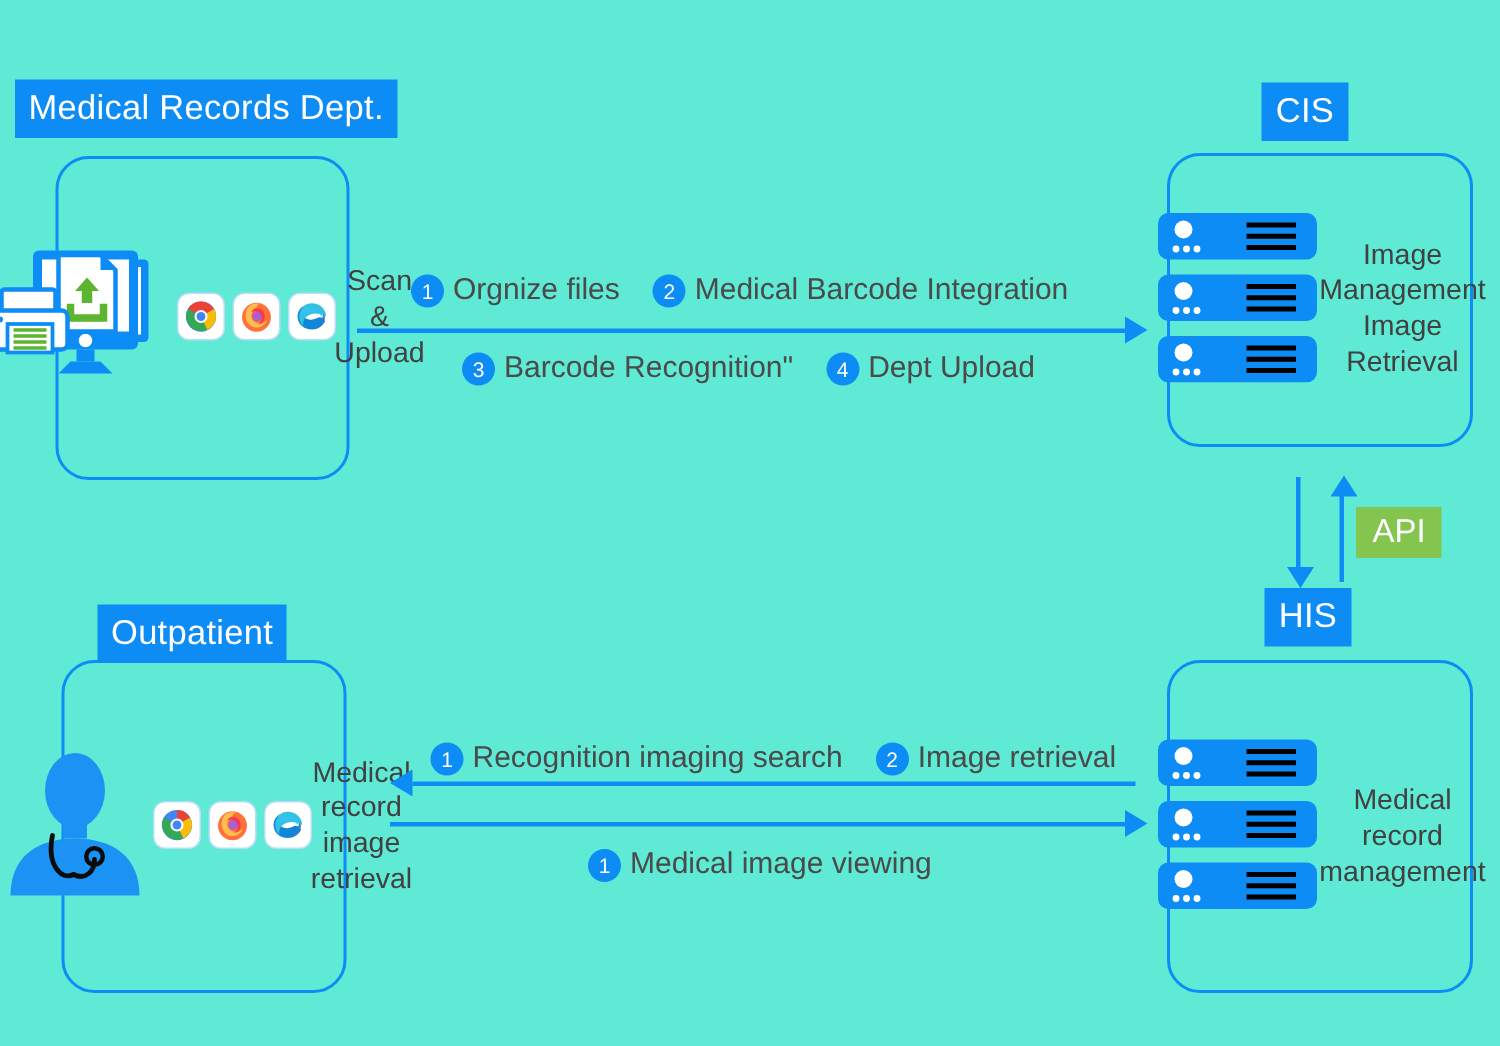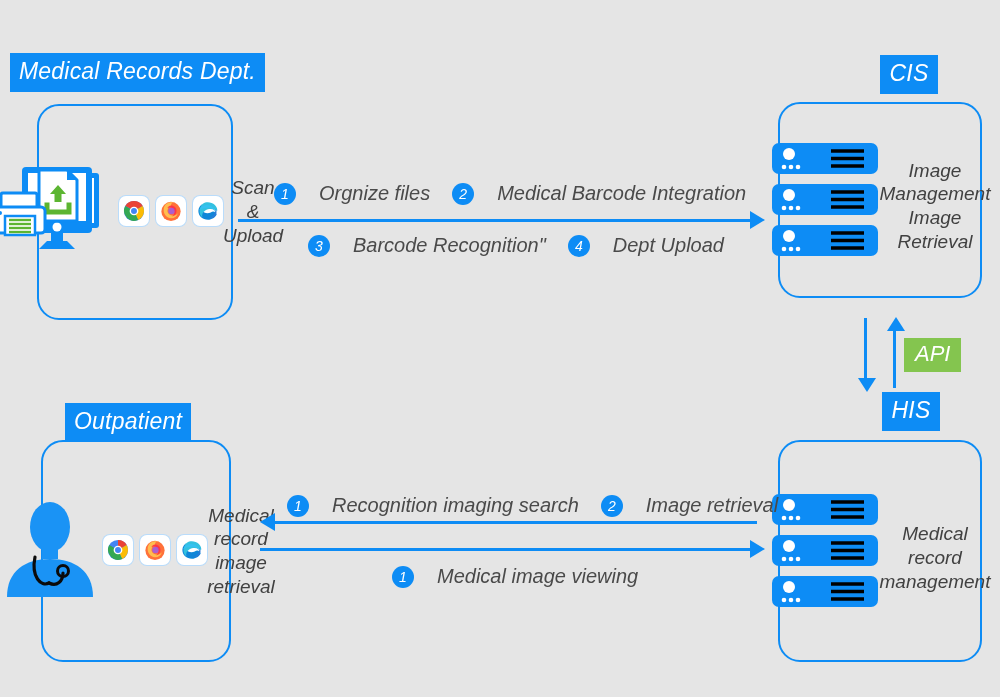--- a/index.html
+++ b/index.html
@@ -7,39 +7,37 @@
     padding: 0;
     background: #000000;
   }
   body {
     font-family: "Liberation Sans", sans-serif;
   }
   #stage {
     position: relative;
     width: 1000px;
     height: 697px;
-    background: #e5e5e5;
+    background: #5eead4;
     overflow: hidden;
-    font-style: italic;
   }
 
   
   .tag {
     position: absolute;
     background: #0d8cf5;
     color: #ffffff;
     font-size: 23px;
     line-height: 1;
     padding: 7px 9px 9px 9px;
     white-space: nowrap;
     letter-spacing: 0.2px;
   }
   .tag.center {
     text-align: center;
-    margin-left: 39px;
   }
 
   
   .node {
     position: absolute;
     border: 2px solid #0d8cf5;
     border-radius: 22px;
     background: transparent;
     box-sizing: border-box;
     display: flex;
@@ -132,21 +130,21 @@
     color: #ffffff;
     font-size: 14px;
     display: inline-flex;
     align-items: center;
     justify-content: center;
     flex: 0 0 auto;
   }
   .step-text {
     color: #4a4a4a;
     font-size: 20px;
-    margin-left: 23px;
+    margin-left: 6px;
   }
   .gap {
     display: inline-block;
     width: 22px;
   }
 
   
   .api-badge {
     position: absolute;
     background: #84c54f;

